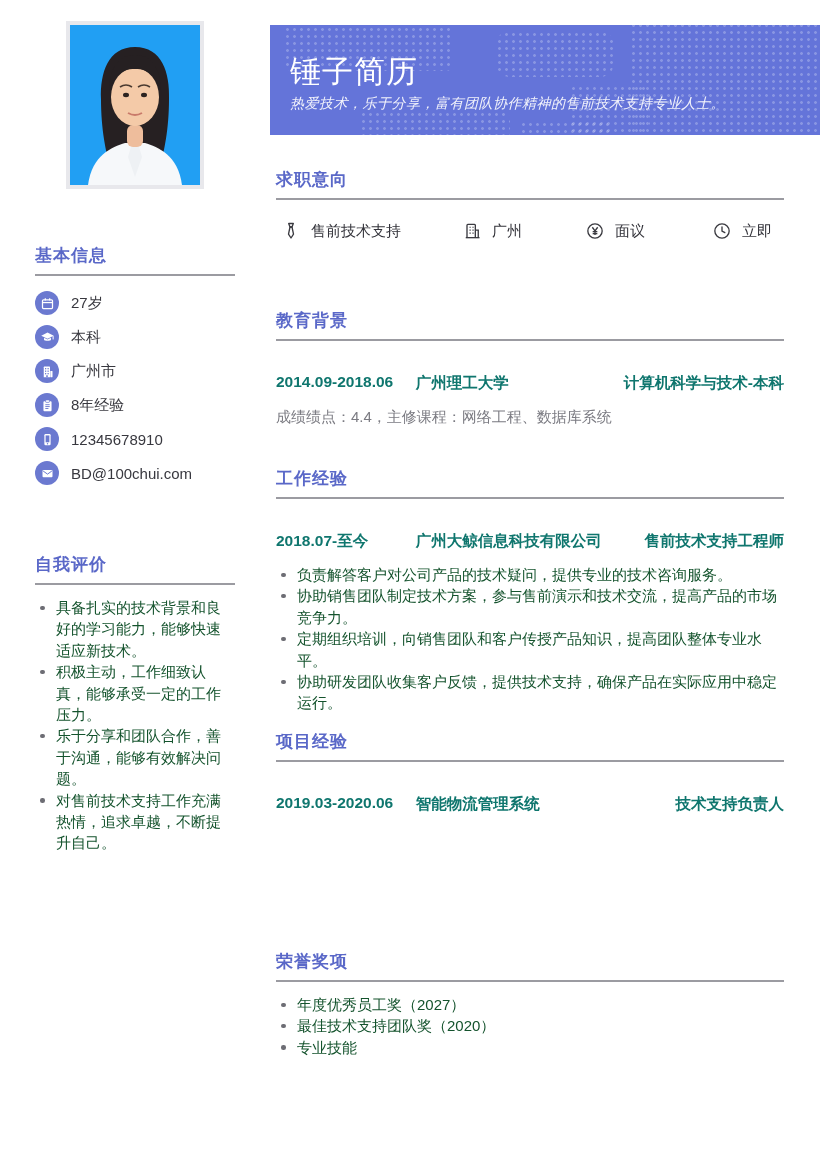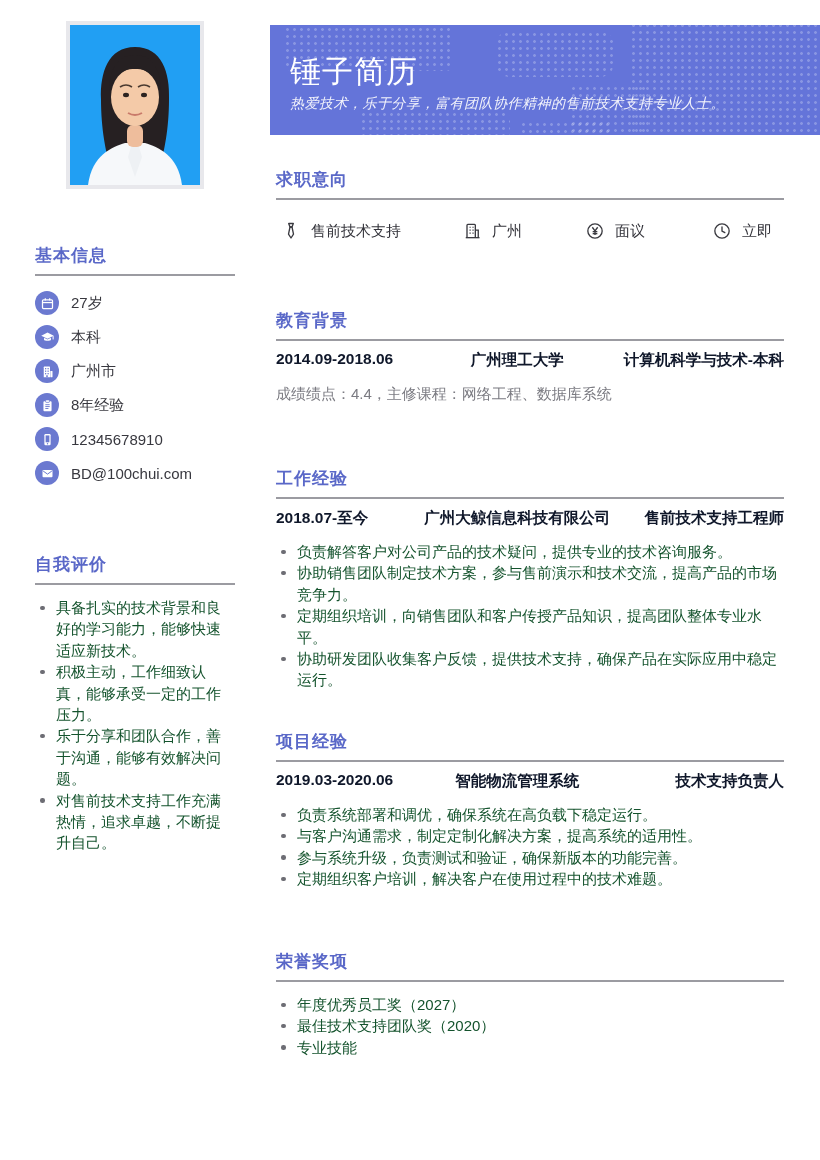--- a/index.html
+++ b/index.html
@@ -80,23 +80,23 @@
   .sec.work      { top: 467px; }
   .sec.project   { top: 730px; }
   .sec.honors    { top: 950px; }
 
   .intent-row { position: relative; height: 34px; margin-top: 16px; }
   .intent-item { position: absolute; top: 0; display: flex; align-items: center; height: 30px; }
   .intent-item svg { width: 20px; height: 20px; }
   .intent-item .lbl { margin-left: 10px; font-size: 15px; color: #33333a; }
   .ii-0 { left: 5px; }  .ii-1 { left: 186px; } .ii-2 { left: 309px; } .ii-3 { left: 436px; }
 
-  .row3 { display: flex; margin-top: 9px; font-size: 15.5px; font-weight: bold; color: #0f172a; }
+  .row3 { display: flex; margin-top: 32px; font-size: 15.5px; font-weight: bold; color: #0f766e; }
   .row3 .c-left  { flex: 1.1; text-align: left; }
-  .row3 .c-mid   { flex: 1.6; text-align: center; }
+  .row3 .c-mid   { flex: 1.6; }
   .row3 .c-right { flex: 1.3; text-align: right; }
   .edu-detail { margin-top: 14px; font-size: 15px; color: #7b7b82; }
 </style>
 </head>
 <body>
 
 <div class="banner">
   <div class="dots d1"></div>
   <div class="dots d2"></div>
   <div class="dots d3"></div>
@@ -313,26 +313,20 @@
   </div>
 
   <div class="sec project">
     <div class="sec-title">项目经验</div>
     <hr class="sec-rule">
     <div class="row3">
       <span class="c-left">2019.03-2020.06</span>
       <span class="c-mid">智能物流管理系统</span>
       <span class="c-right">技术支持负责人</span>
     </div>
-    <div class="blist">
-      <div class="bitem">负责系统部署和调优，确保系统在高负载下稳定运行。</div>
-      <div class="bitem">与客户沟通需求，制定定制化解决方案，提高系统的适用性。</div>
-      <div class="bitem">参与系统升级，负责测试和验证，确保新版本的功能完善。</div>
-      <div class="bitem">定期组织客户培训，解决客户在使用过程中的技术难题。</div>
-    </div>
   </div>
 
   <div class="sec honors">
     <div class="sec-title">荣誉奖项</div>
     <hr class="sec-rule">
     <div class="blist">
       <div class="bitem">年度优秀员工奖（2027）</div>
       <div class="bitem">最佳技术支持团队奖（2020）</div>
       <div class="bitem">专业技能</div>
     </div>

